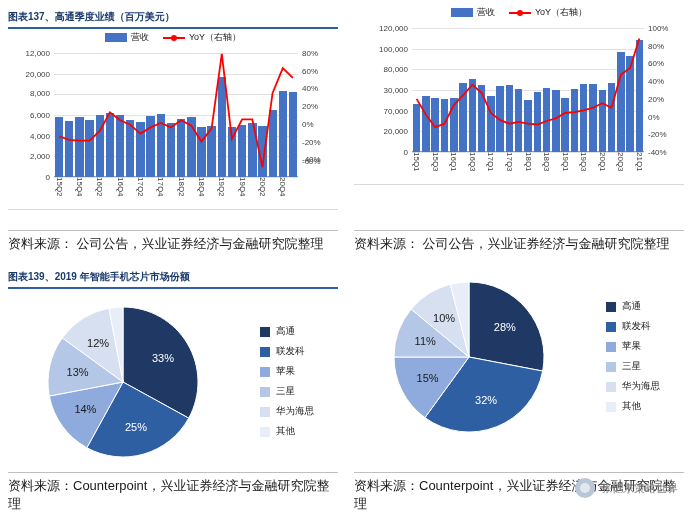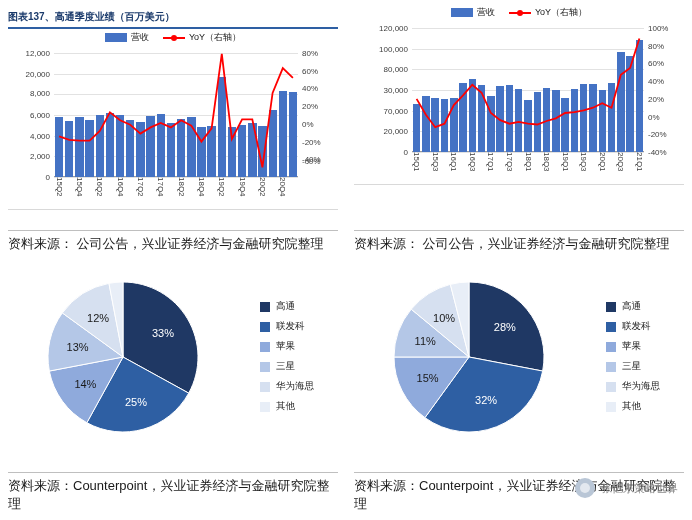--- a/index.html
+++ b/index.html
@@ -212,20 +212,23 @@
               <div class="xl" style="left: 227.36px;">21Q1</div>
             </div>
           </div>
       </div>
       <div class="srcbar">资料来源：  公司公告，兴业证券经济与金融研究院整理</div>
     </div>
   </div>
 
   <div class="panel">
     <div class="panel-inner">
+      <div class="titlebar">
+        <span class="ptitle">图表139、2019 年智能手机芯片市场份额</span>
+      </div>
       <div class="pie-wrap" id="pie139wrap">
           <svg width="230" height="185" style="position: absolute; left: 0px; top: 2px;">
             <path d="M 115 89 L 115.00 14.00 A 75 75 0 0 1 180.72 125.13 Z" fill="#1F3864" stroke="#ffffff" stroke-width="1"></path>
             <text x="155.0" y="69.3" text-anchor="middle" font-size="11" font-family="&quot;Liberation Sans&quot;, sans-serif" fill="#ffffff">33%</text>
             <path d="M 115 89 L 180.72 125.13 A 75 75 0 0 1 78.87 154.72 Z" fill="#2E5FA3" stroke="#ffffff" stroke-width="1"></path>
             <text x="128.0" y="137.7" text-anchor="middle" font-size="11" font-family="&quot;Liberation Sans&quot;, sans-serif" fill="#ffffff">25%</text>
             <path d="M 115 89 L 78.87 154.72 A 75 75 0 0 1 41.33 103.05 Z" fill="#8FAADC" stroke="#ffffff" stroke-width="1"></path>
             <text x="77.4" y="120.3" text-anchor="middle" font-size="11" font-family="&quot;Liberation Sans&quot;, sans-serif" fill="#1a1a1a">14%</text>
             <path d="M 115 89 L 41.33 103.05 A 75 75 0 0 1 54.32 44.92 Z" fill="#B4C7E7" stroke="#ffffff" stroke-width="1"></path>
             <text x="69.6" y="82.9" text-anchor="middle" font-size="11" font-family="&quot;Liberation Sans&quot;, sans-serif" fill="#1a1a1a">13%</text>

